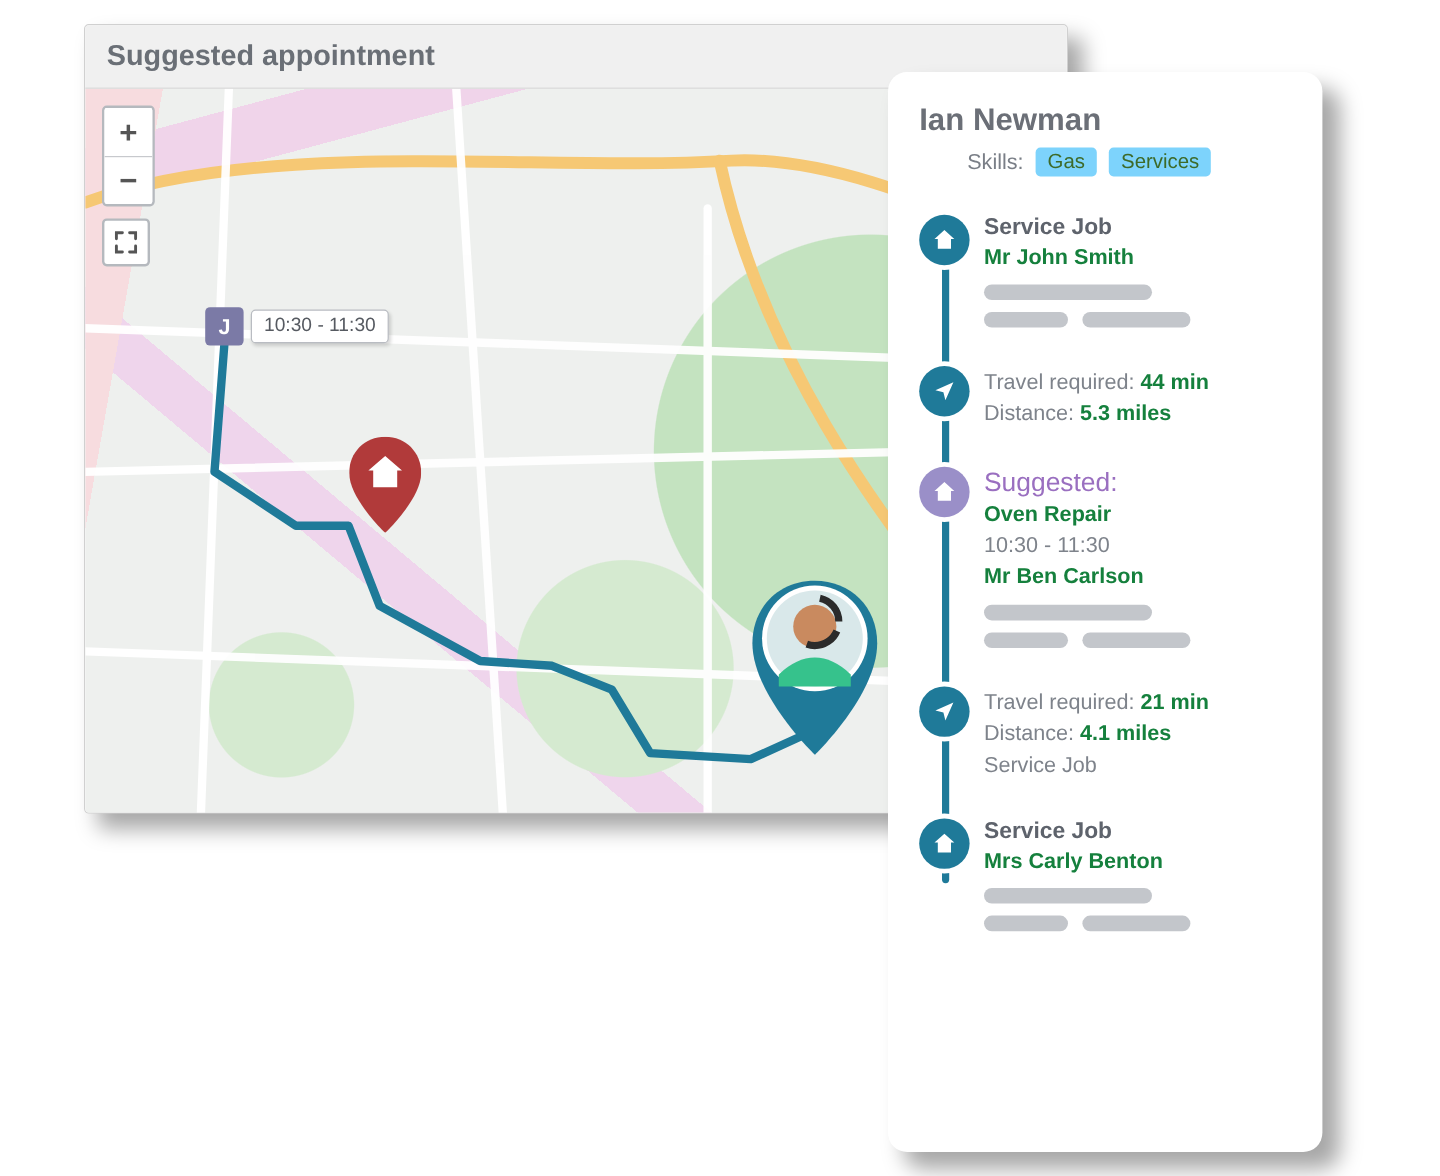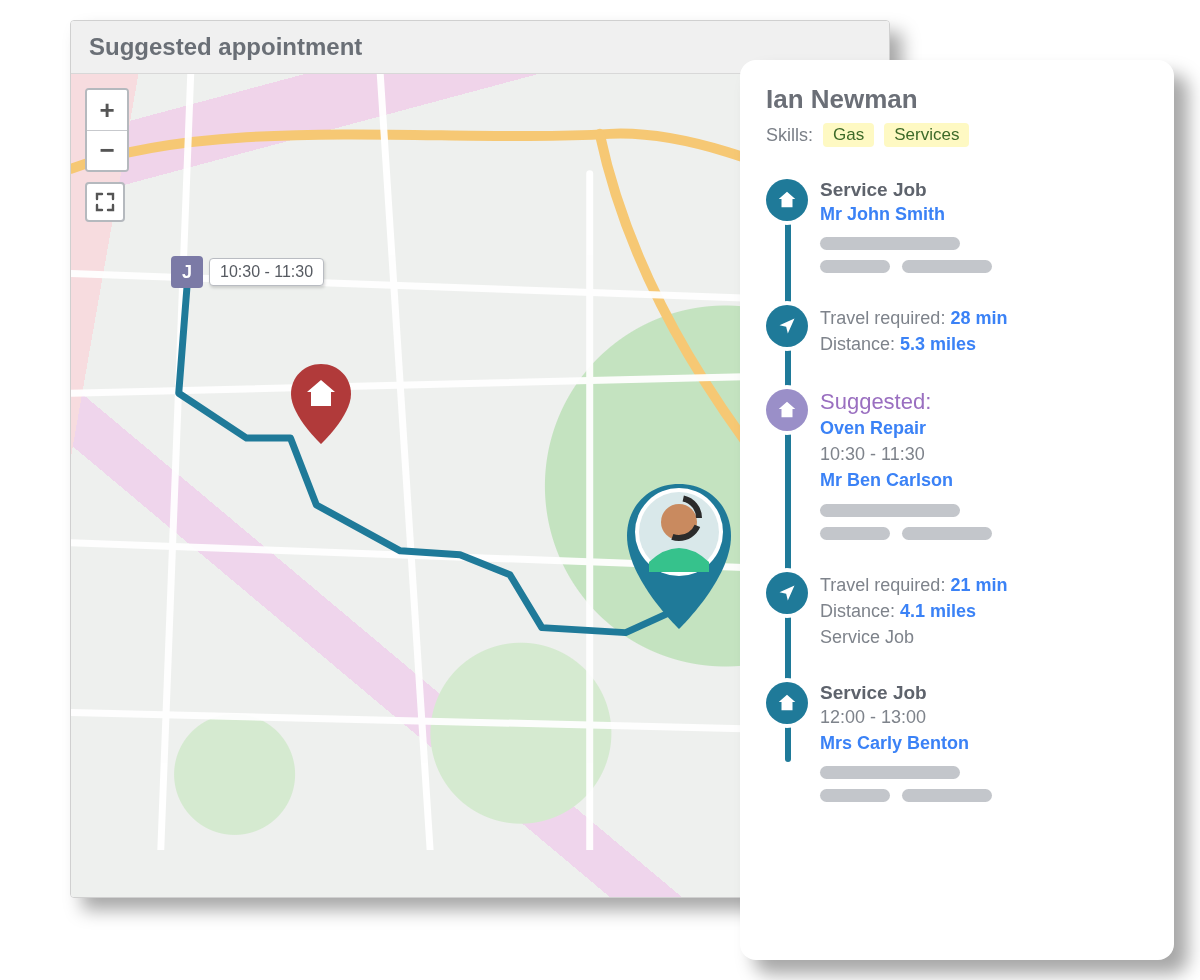--- a/index.html
+++ b/index.html
@@ -6,21 +6,21 @@
   body {
     width: 1200px; height: 980px;
     font-family: -apple-system, BlinkMacSystemFont, "Segoe UI", Arial, sans-serif;
     background: #fff;
     position: relative;
   }
   
   .map-card {
     position: absolute;
     left: 70px; top: 20px;
-    width: 820px; height: 878px;
+    width: 820px; height: 658px;
     background: #fff;
     border: 1px solid #d0d0d0;
     border-radius: 4px;
     box-shadow: 12px 12px 18px rgba(0,0,0,0.35);
     overflow: hidden;
   }
   .map-card-header {
     background: #f0f0f0;
     border-bottom: 1px solid #d8d8d8;
     padding: 12px 18px;
@@ -92,49 +92,49 @@
     z-index:6;
   }
   .avatar-pin {
     position:absolute; left: 548px; top: 400px; z-index:6;
   }
   .route { position:absolute; inset:0; z-index:4; }
 
   
   .side-card {
     position:absolute; left: 740px; top: 60px;
-    width: 434px; height: 900px;
+    width: 362px; height: 900px;
     background:#fff; border-radius: 16px;
     box-shadow: 14px 14px 18px rgba(0,0,0,0.35);
     padding: 24px 26px 10px 26px;
   }
   .person-name { font-size:26px; font-weight:700; color:#6b6f77; margin-bottom:8px; }
-  .skills-row { display:flex; align-items:center; gap:10px; font-size:18px; color:#7a7f87; margin-bottom: 24px;}
+  .skills-row { display:flex; align-items:center; gap:10px; font-size:18px; color:#7a7f87; margin-bottom: 24px; margin-left: 40px;}
   .skill-badge {
-    background:#fef9c3; color:#3d6a29; border-radius:4px;
+    background:#7dd3fc; color:#3d6a29; border-radius:4px;
     padding: 2px 10px; font-size:17px; font-weight:500;
   }
   .timeline { position:relative; padding-left: 54px; }
   .timeline-rail {
     position:absolute; left: 19px; top: 20px; bottom: 40px;
     width: 6px; background:#1f7a99; border-radius:3px;
   }
   .t-item { position:relative; margin-bottom: 22px; margin-top: 32px; }
   .t-icon {
     position:absolute; left:-54px; top:0;
     width:42px; height:42px; border-radius:50%;
     display:flex; align-items:center; justify-content:center;
     box-shadow: 0 0 0 4px #fff;
   }
   .t-icon.teal { background:#1f7a99; }
   .t-icon.purple { background:#9a8fc8; }
   .job-title { font-size:19px; font-weight:700; color:#5e636c; }
   .job-title.suggested { font-size:22px; font-weight:400; color:#9a6fc0; }
   .job-line { font-size:18px; color:#7e838b; line-height:1.45; }
-  .job-line .bold { font-weight:700; color:#3b82f6; }
+  .job-line .bold { font-weight:700; color:#15803d; }
   .placeholder-row { display:flex; gap:12px; margin-top:10px; }
   .placeholder {
     height:13px; border-radius:7px; background:#c3c6cb;
   }
   .placeholder.w1 { width:140px; }
   .placeholder.w2 { width:70px; }
   .placeholder.w3 { width:90px; }
 </style>
 </head>
 <body>
@@ -245,21 +245,21 @@
     </div>
 
     <div class="t-item">
       <div class="t-icon teal">
         <svg width="20" height="20" viewBox="0 0 24 24" fill="#fff">
             <path d="M3 11 L21 3 L13 21 L11 13 Z"></path>
           </svg>
       </div>
       <div class="job-line">
         <span>Travel required:</span>
-        <span class="bold">28 min</span>
+        <span class="bold">44 min</span>
       </div>
       <div class="job-line">
         <span>Distance:</span>
         <span class="bold">5.3 miles</span>
       </div>
     </div>
 
     <div class="t-item">
       <div class="t-icon purple">
         <svg width="22" height="22" viewBox="0 0 24 24" fill="#fff">
@@ -296,21 +296,20 @@
       <div class="job-line">Service Job</div>
     </div>
 
     <div class="t-item">
       <div class="t-icon teal">
         <svg width="22" height="22" viewBox="0 0 24 24" fill="#fff">
             <path d="M12 3 L3 11 H6 V20 H18 V11 H21 Z"></path>
           </svg>
       </div>
       <div class="job-title">Service Job</div>
-      <div class="job-line">12:00 - 13:00</div>
       <div class="job-line"><span class="bold">Mrs Carly Benton</span></div>
       <div class="placeholder-row">
           <div class="placeholder w1"></div>
         </div>
       <div class="placeholder-row">
           <div class="placeholder w2"></div>
           <div class="placeholder w3"></div>
         </div>
     </div>
 

